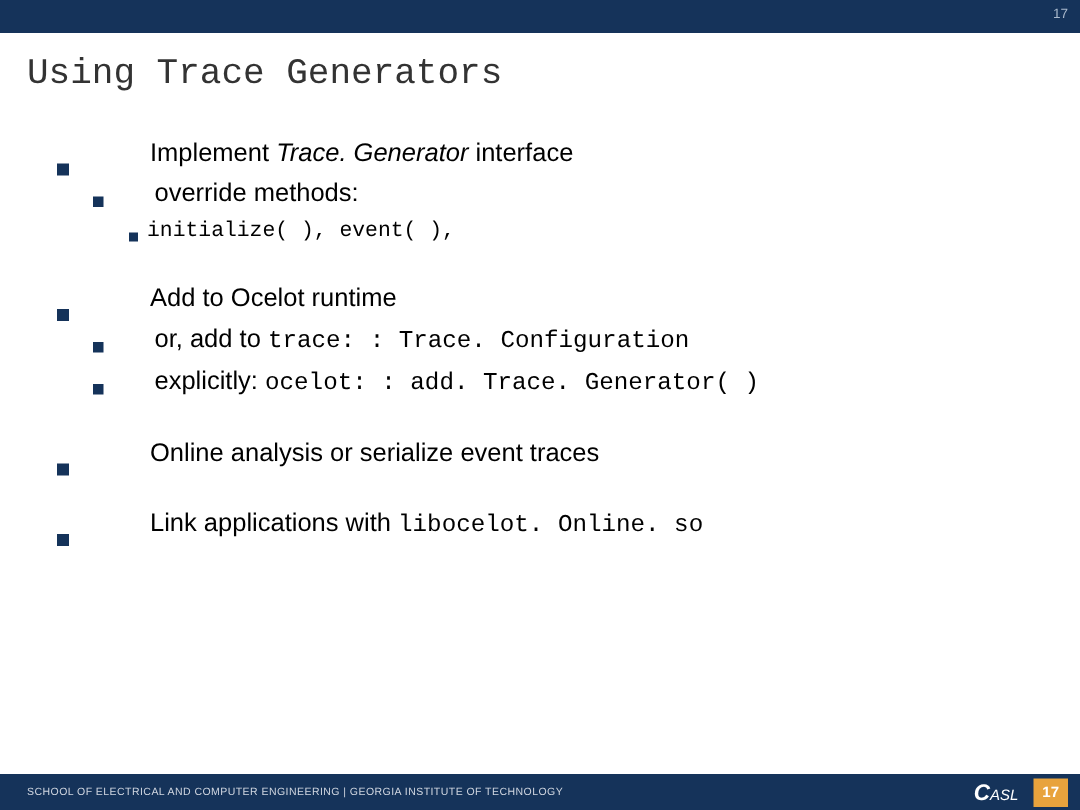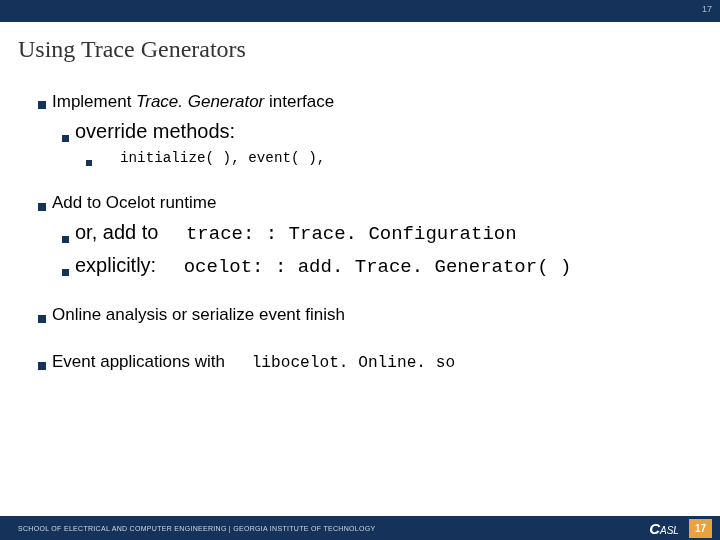--- a/index.html
+++ b/index.html
@@ -20,46 +20,48 @@
   .topbar-num {
     position: absolute;
     right: 8px;
     top: 4px;
     color: #aab9cc;
     font-size: 9px;
     font-family: Arial, sans-serif;
   }
   .title {
     font-size: 24px;
-    font-family: Liberation Serif, serif;
+    font-family: Liberation Mono, monospace;
     color: #333;
     padding: 14px 0 0 18px;
     font-weight: normal;
   }
   .content {
     padding: 28px 0 0 38px;
     font-size: 17px;
     color: #000;
     line-height: 1.35;
   }
   .lvl1 {
     margin-bottom: 24px;
   }
   .lvl1-line {
     display: flex;
-    align-items: center;
+    align-items: flex-end;
+    gap: 48px;
   }
   .lvl2 {
     padding-left: 24px;
     margin-top: 4px;
   }
   .lvl2-line {
     display: flex;
     align-items: baseline;
-    font-size: 20px;
+    font-size: 17px;
+    gap: 28px;
   }
   .lvl3 {
     padding-left: 24px;
     margin-top: 4px;
   }
   .lvl3-line {
     display: flex;
     align-items: baseline;
     font-size: 15px;
   }
@@ -77,21 +79,21 @@
     width: 7px;
     height: 7px;
     top: 4px;
   }
   .xs-bullet {
     width: 6px;
     height: 6px;
     top: 4px;
   }
   .italic { font-style: italic; }
-  .mono { font-family: "Courier New", Courier, monospace; font-size: 0.95em; margin-left: 22px; }
+  .mono { font-family: "Courier New", Courier, monospace; font-size: 0.95em; }
   .lvl3-cont {
     padding-left: 14px;
   }
   .footer {
     position: absolute;
     bottom: 0;
     left: 0;
     width: 100%;
     height: 24px;
     background: #15335a;
@@ -190,29 +192,29 @@
         <span>
           <span>explicitly: </span><span class="mono">ocelot: : add. Trace. Generator( )</span>
         </span>
       </div>
     </div>
   </div>
 
   <div class="lvl1">
     <div class="lvl1-line">
       <span class="bullet"></span>
-      <span>Online analysis or serialize event finish</span>
+      <span>Online analysis or serialize event traces</span>
     </div>
   </div>
 
   <div class="lvl1">
     <div class="lvl1-line">
       <span class="bullet"></span>
       <span>
-        <span>Event applications with </span><span class="mono">libocelot. Online. so</span>
+        <span>Link applications with </span><span class="mono">libocelot. Online. so</span>
       </span>
     </div>
   </div>
 
 </div>
 
 <div class="footer">
   <div class="footer-left">SCHOOL OF ELECTRICAL AND COMPUTER ENGINEERING | GEORGIA INSTITUTE OF TECHNOLOGY</div>
   <div class="footer-right">
     <div class="logo">

